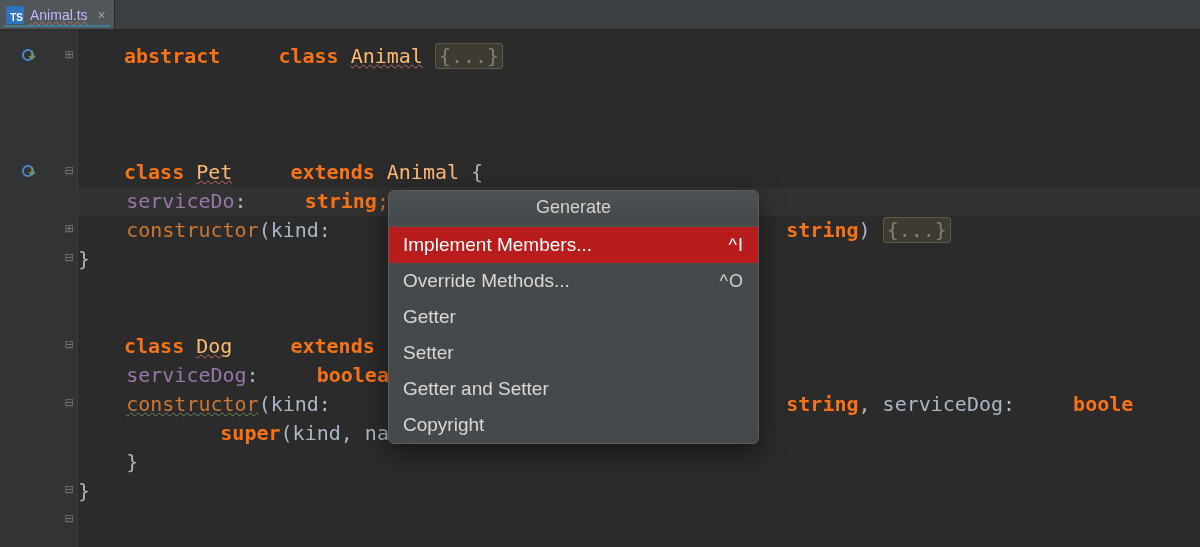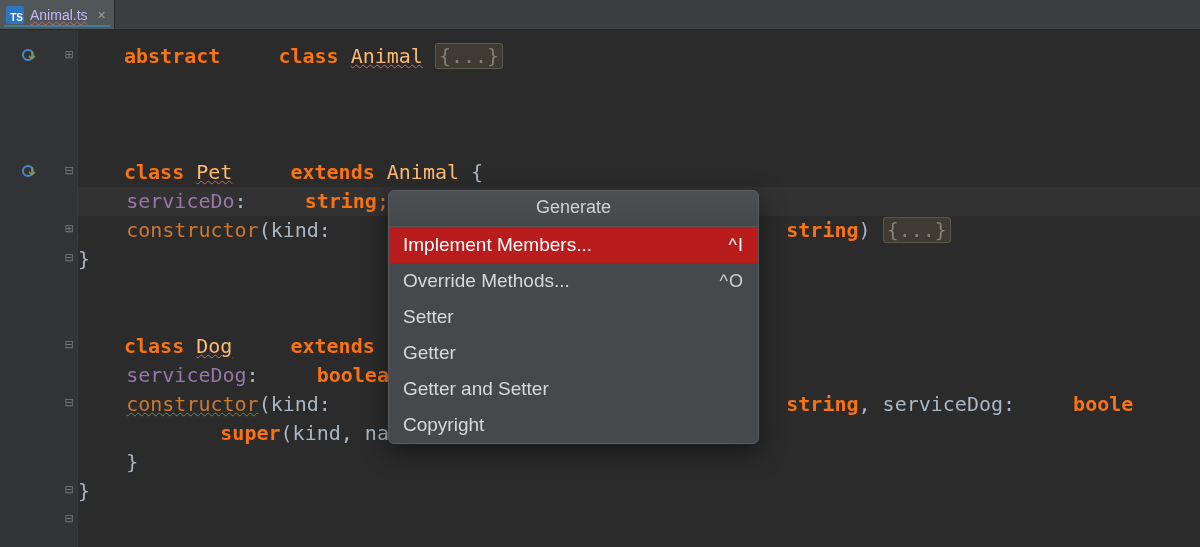--- a/index.html
+++ b/index.html
@@ -209,25 +209,25 @@
   <div id="popup-items">
       <div class="popup-item selected">
         <span>Implement Members...</span>
         <span class="shortcut">^I</span>
       </div>
       <div class="popup-item">
         <span>Override Methods...</span>
         <span class="shortcut">^O</span>
       </div>
       <div class="popup-item">
+        <span>Getter</span>
+        <span class="shortcut"></span>
+      </div>
+      <div class="popup-item">
         <span>Setter</span>
-        <span class="shortcut"></span>
-      </div>
-      <div class="popup-item">
-        <span>Getter</span>
         <span class="shortcut"></span>
       </div>
       <div class="popup-item">
         <span>Getter and Setter</span>
         <span class="shortcut"></span>
       </div>
       <div class="popup-item">
         <span>Copyright</span>
         <span class="shortcut"></span>
       </div>

